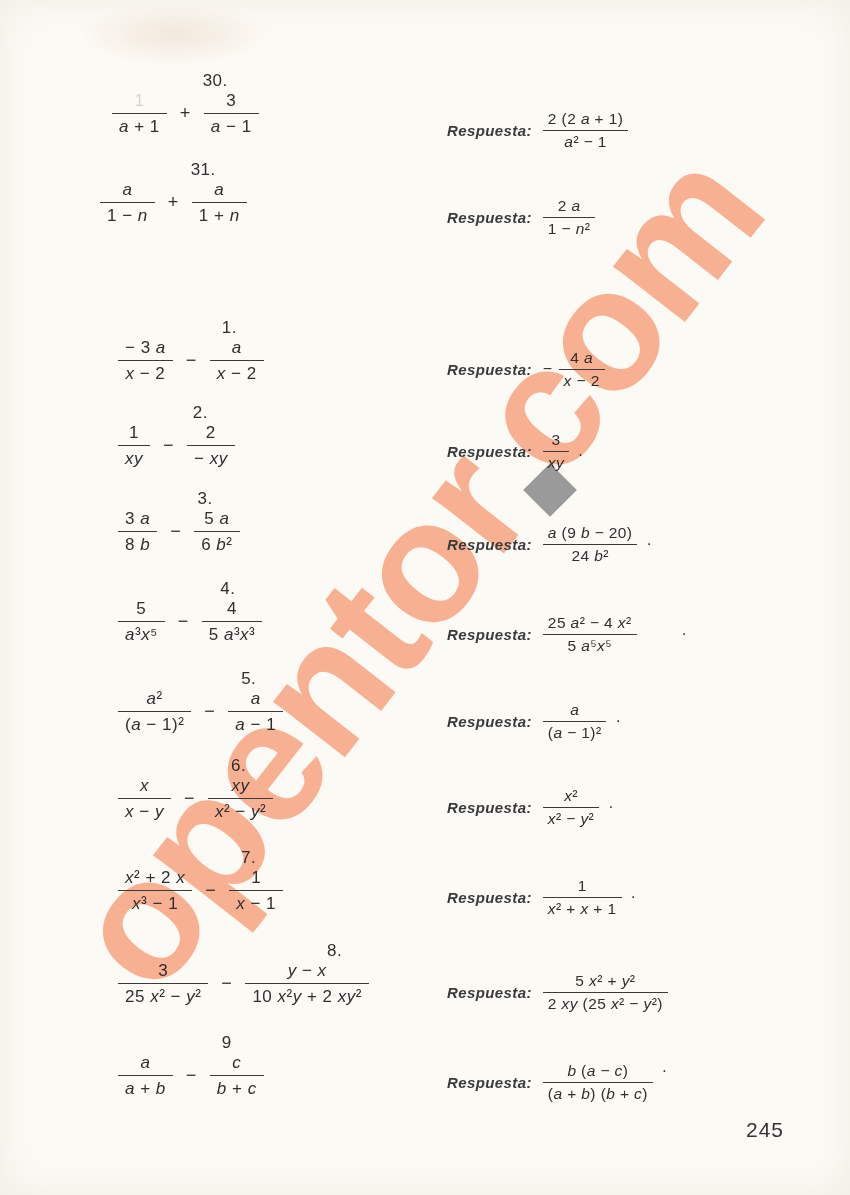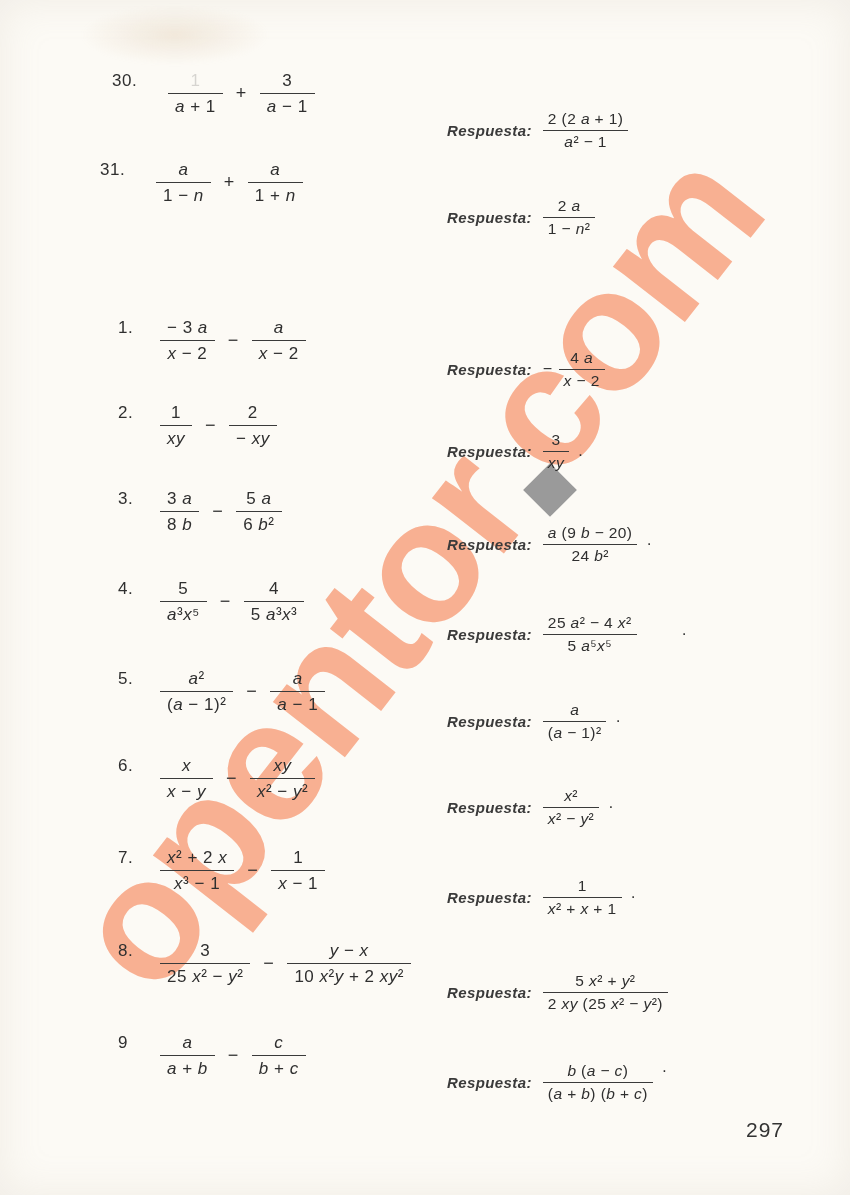--- a/index.html
+++ b/index.html
@@ -18,21 +18,21 @@
     user-select:none; pointer-events:none;
   }
   .watermark .wm-dot-placeholder { opacity:0; }
   .wm-diamond { position:absolute; z-index:2; width:38px; height:38px;
     left:531px; top:471px; transform:rotate(45deg); }
   .smudge { position:absolute; z-index:0; left:80px; top:5px; width:190px; height:60px;
     background: radial-gradient(ellipse at center, rgba(214,186,152,0.28), rgba(214,186,152,0) 70%);
     filter: blur(2px); }
   
   .content { position:absolute; inset:0; z-index:3; }
-  .row { position:absolute; display:flex; align-items:flex-start; }
+  .row { position:absolute; display:flex; align-items:flex-end;flex-direction:column; }
   .plabel { font-size:17px; letter-spacing:0.5px; }
   .rowA .plabel { min-width:56px; }
   .rowB .plabel { min-width:42px; }
   .math { font-size:17px; letter-spacing:0.5px; }
   .math i, .plabel i { font-style:italic; }
   .frac { display:inline-flex; flex-direction:column; text-align:center; vertical-align:middle; }
   .frac .num { padding:0 7px 2px; line-height:1.15; }
   .frac .den { border-top:1.6px solid #3a3a3a; padding:3px 7px 0; line-height:1.15; }
   .op { margin:0 13px; font-size:18px; }
   .faint { opacity:0.18; }
@@ -317,15 +317,15 @@
           <span class="ansmath" style="display: inline-flex; align-items: flex-start;">
             <span class="frac">
               <span class="num"><i>b</i> (<i>a</i> − <i>c</i>)</span>
               <span class="den">(<i>a</i> + <i>b</i>) (<i>b</i> + <i>c</i>)</span>
             </span>
             <span class="ansdot">·</span>
           </span>
         </div>
       </div>
 
-    <div class="pagenum">297</div>
+    <div class="pagenum">245</div>
   </div>
 </div>
 
 </body></html>

